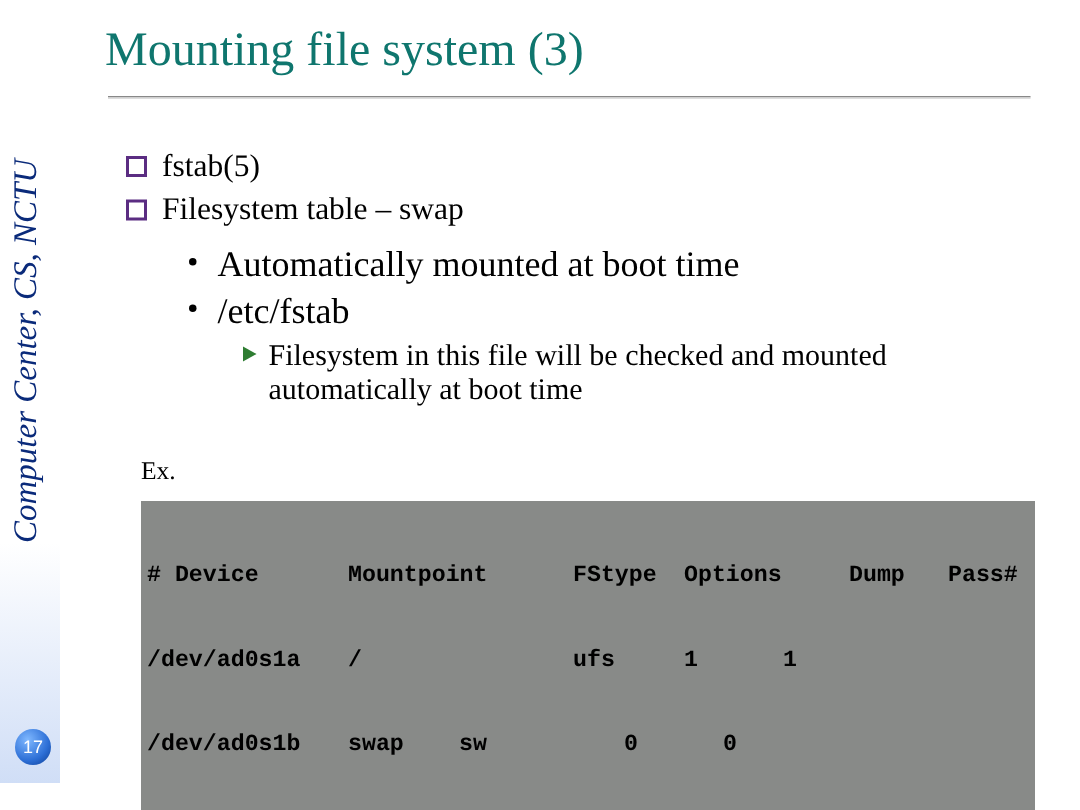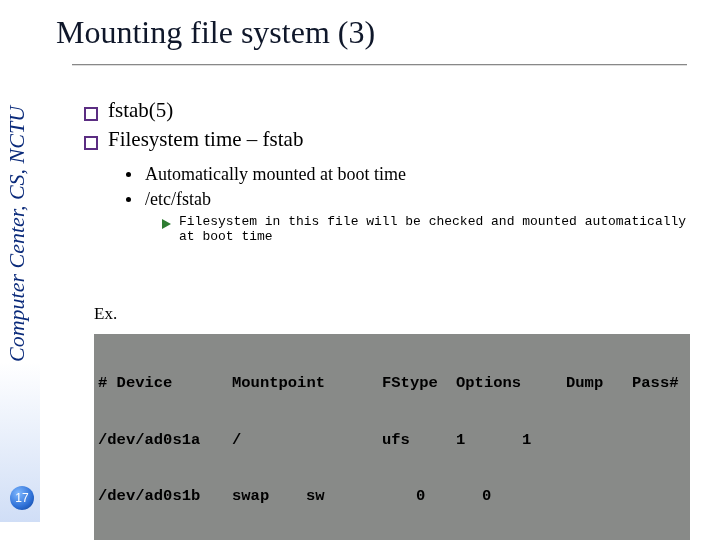--- a/index.html
+++ b/index.html
@@ -28,80 +28,79 @@
     font-family: "Times New Roman", Times, serif;
     font-style: italic;
     font-size: 22px;
     writing-mode: vertical-rl;
     text-orientation: sideways;
     transform: rotate(180deg);
     letter-spacing: 0px;
   }
   .title {
     position: absolute;
-    left: 56px;
+    left: 70px;
     top: 14px;
     font-size: 32px;
-    color: #0f172a;
+    color: #0f766e;
     font-family: "Times New Roman", Times, serif;
   }
   .title-underline {
     position: absolute;
     left: 72px;
     top: 64px;
     height: 0;
     width: 615px;
     border-top: 1px solid #888;
     border-bottom: 1px solid #ddd;
   }
   .content {
     position: absolute;
     left: 84px;
     top: 98px;
     width: 610px;
     font-size: 21px;
   }
   .q-row {
     display: flex;
-    align-items: center;
+    align-items: flex-start;
     margin-bottom: 4px;
   }
   .q-bullet {
     width: 14px;
     height: 14px;
     border: 2px solid #5b2d82;
     box-sizing: border-box;
     margin-top: 6px;
     margin-right: 10px;
     flex: 0 0 auto;
   }
   .sub {
     margin-left: 42px;
-    font-size: 18px;
+    font-size: 24px;
     margin-top: 12px;
   }
   .dot-row {
     display: flex;
     align-items: flex-start;
     margin-bottom: 4px;
   }
   .dot {
     width: 5px;
     height: 5px;
     background: #000;
     border-radius: 50%;
     margin-top: 8px;
     margin-right: 14px;
     flex: 0 0 auto;
   }
   .subsub {
     margin-left: 78px;
-    font-size: 13px;
+    font-size: 20px;
     margin-top: 4px;
-    font-family: Liberation Mono, monospace;
   }
   .tri-row {
     display: flex;
     align-items: flex-start;
   }
   .tri {
     width: 0;
     height: 0;
     border-left: 9px solid #2e7d32;
     border-top: 5px solid transparent;
@@ -174,21 +173,21 @@
   <div class="title">Mounting file system (3)</div>
   <div class="title-underline"></div>
 
   <div class="content">
     <div class="q-row">
       <div class="q-bullet"></div>
       <div>fstab(5)</div>
     </div>
     <div class="q-row">
       <div class="q-bullet"></div>
-      <div>Filesystem time – fstab</div>
+      <div>Filesystem table – swap</div>
     </div>
 
     <div class="sub">
       <div class="dot-row">
         <div class="dot"></div>
         <div>Automatically mounted at boot time</div>
       </div>
       <div class="dot-row">
         <div class="dot"></div>
         <div>/etc/fstab</div>

